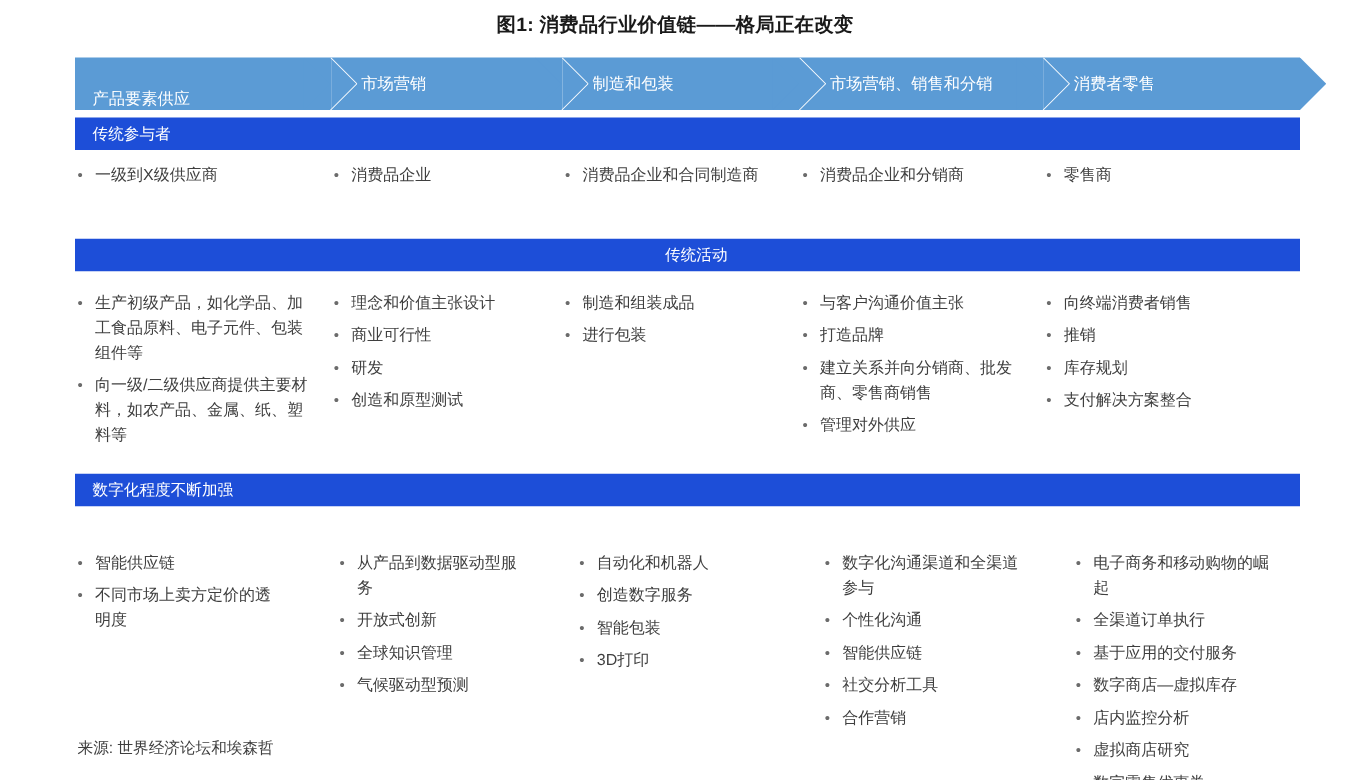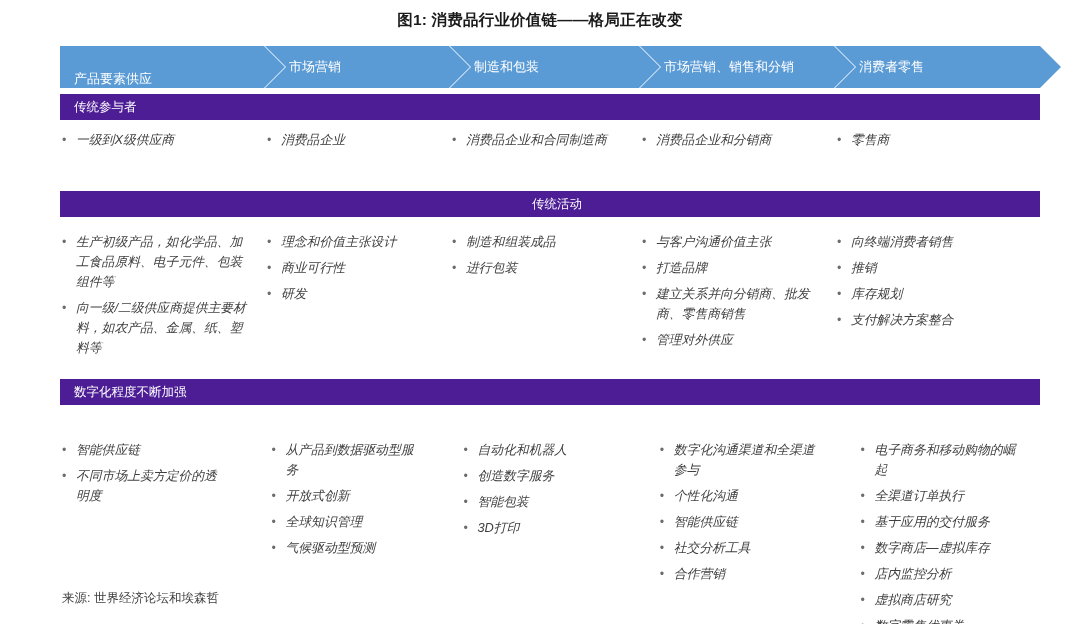--- a/index.html
+++ b/index.html
@@ -52,21 +52,21 @@
   
   .chev-tip{
     position:absolute;right:-21px;top:0;
     width:21px;height:42px;background:#5B9BD5;
     clip-path:polygon(0 0,21px 21px,0 42px);
   }
 
   
   .sec-bar{
     position:absolute;left:60px;width:980px;height:26px;
-    background:#4c1d95;
+    background:#1d4ed8;
     color:#ffffff;font-size:12.5px;
     display:flex;align-items:center;
     padding-left:14px;box-sizing:border-box;
   }
 
   
   .row{
     position:absolute;left:60px;width:980px;
     display:flex;
   }
@@ -81,21 +81,20 @@
   .col.c4{width:205px;}
 
   ul.bullets{margin:0;padding:0;list-style:none;}
   ul.bullets li{
     position:relative;
     padding-left:16px;
     font-size:12.8px;
     line-height:20px;
     color:#3f3f3f;
     margin-bottom:6px;
-    font-style:italic;
   }
   ul.bullets li::before{
     content:"•";
     position:absolute;left:2px;top:-0.5px;
     font-size:12px;color:#6b6b6b;
   }
 
   
   .source{
     position:absolute;left:62px;top:590px;
@@ -167,20 +166,21 @@
       <ul class="bullets">
         <li>生产初级产品，如化学品、加工食品原料、电子元件、包装组件等</li>
         <li>向一级/二级供应商提供主要材料，如农产品、金属、纸、塑料等</li>
       </ul>
     </div>
     <div class="col c1">
       <ul class="bullets">
         <li>理念和价值主张设计</li>
         <li>商业可行性</li>
         <li>研发</li>
+        <li>创造和原型测试</li>
       </ul>
     </div>
     <div class="col c2">
       <ul class="bullets">
         <li>制造和组装成品</li>
         <li>进行包装</li>
       </ul>
     </div>
     <div class="col c3">
       <ul class="bullets">

